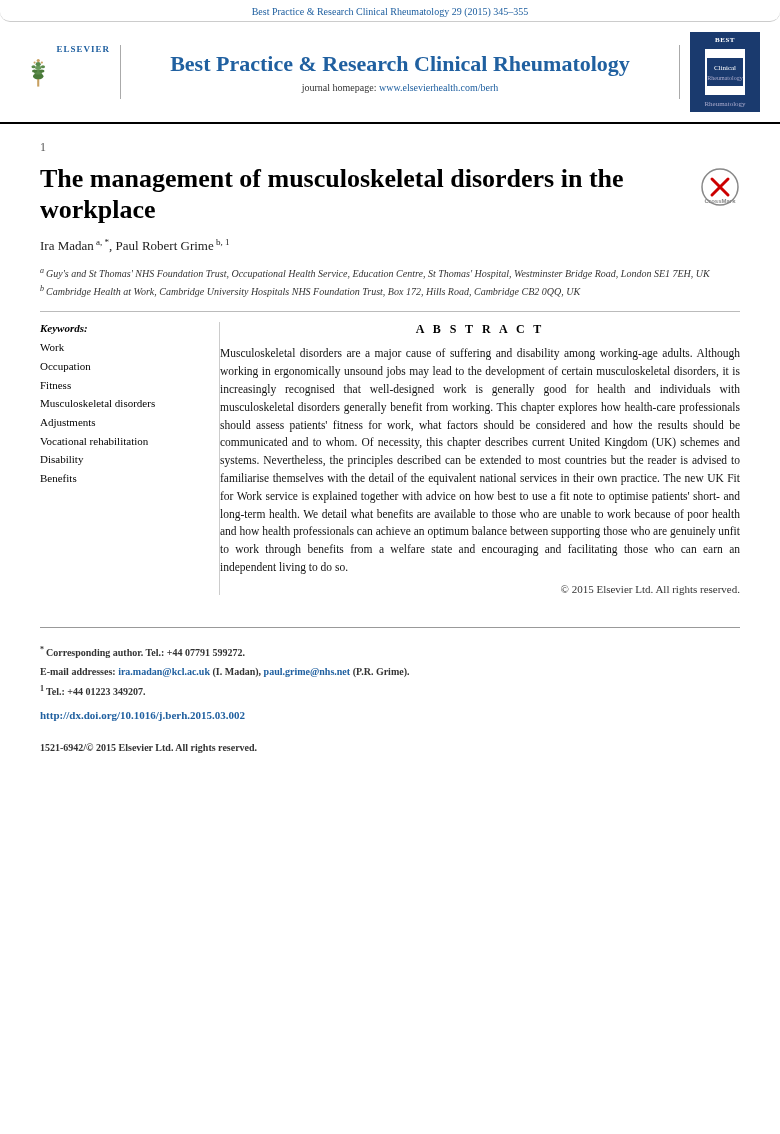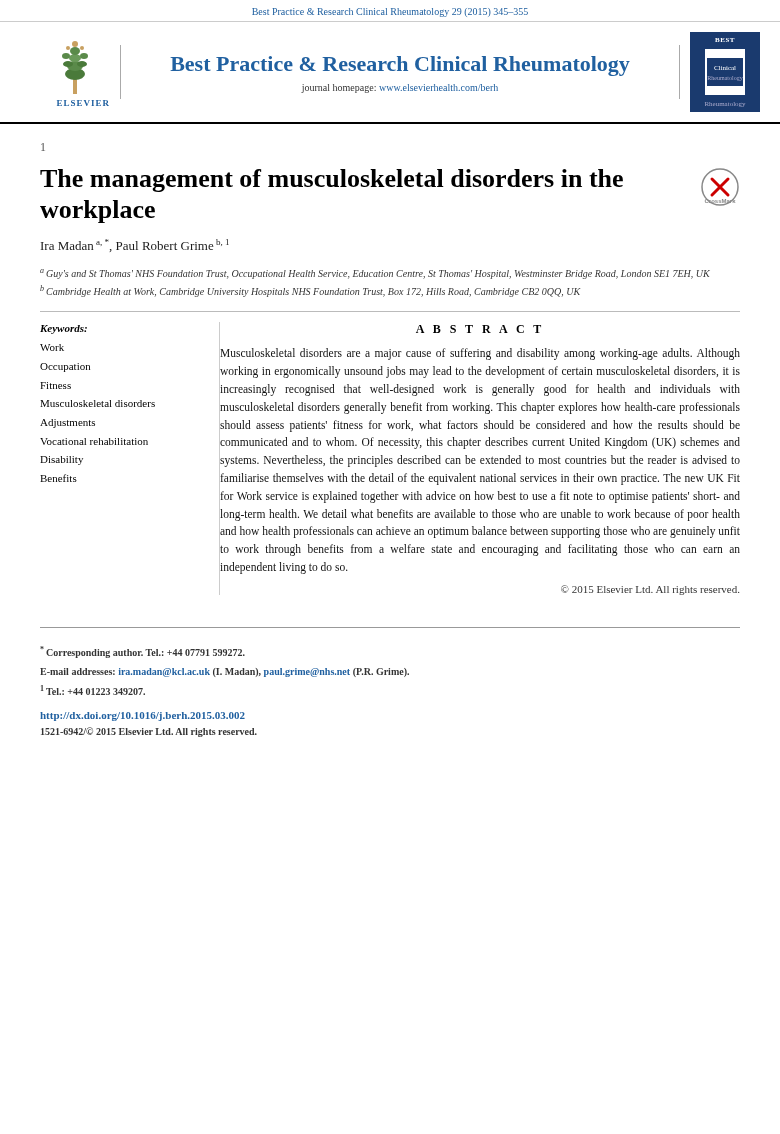--- a/index.html
+++ b/index.html
@@ -11,36 +11,37 @@
       font-size: 13px;
       color: #000;
     }
 
     .top-bar {
       text-align: center;
       padding: 6px 0 4px;
       font-size: 10px;
       color: #2060a0;
       border-bottom: 1px solid #ccc;
+      border-radius: 10px;
     }
 
     .journal-header {
       display: flex;
       align-items: center;
       padding: 10px 20px;
       border-bottom: 2px solid #000;
       gap: 10px;
     }
 
     .elsevier-logo {
       width: 90px;
       flex-shrink: 0;
       display: flex;
-      flex-direction: column;
-      align-items: flex-end;
+      flex-direction: row;
+      align-items: flex-start;
     }
 
     .elsevier-tree {
       width: 70px;
       height: 60px;
     }
 
     .elsevier-text {
       font-size: 9px;
       color: #2060a0;
@@ -254,21 +255,21 @@
       color: #2060a0;
       text-decoration: none;
       display: block;
       margin-top: 6px;
       font-size: 11px;
     }
 
     .issn-line {
       font-size: 10px;
       color: #333;
-      margin-top: 0;
+      margin-top: 16px;
     }
 
     .email-link {
       color: #2060a0;
       text-decoration: none;
     }
 
     
     .tree-svg { display: block; }
   </style>

